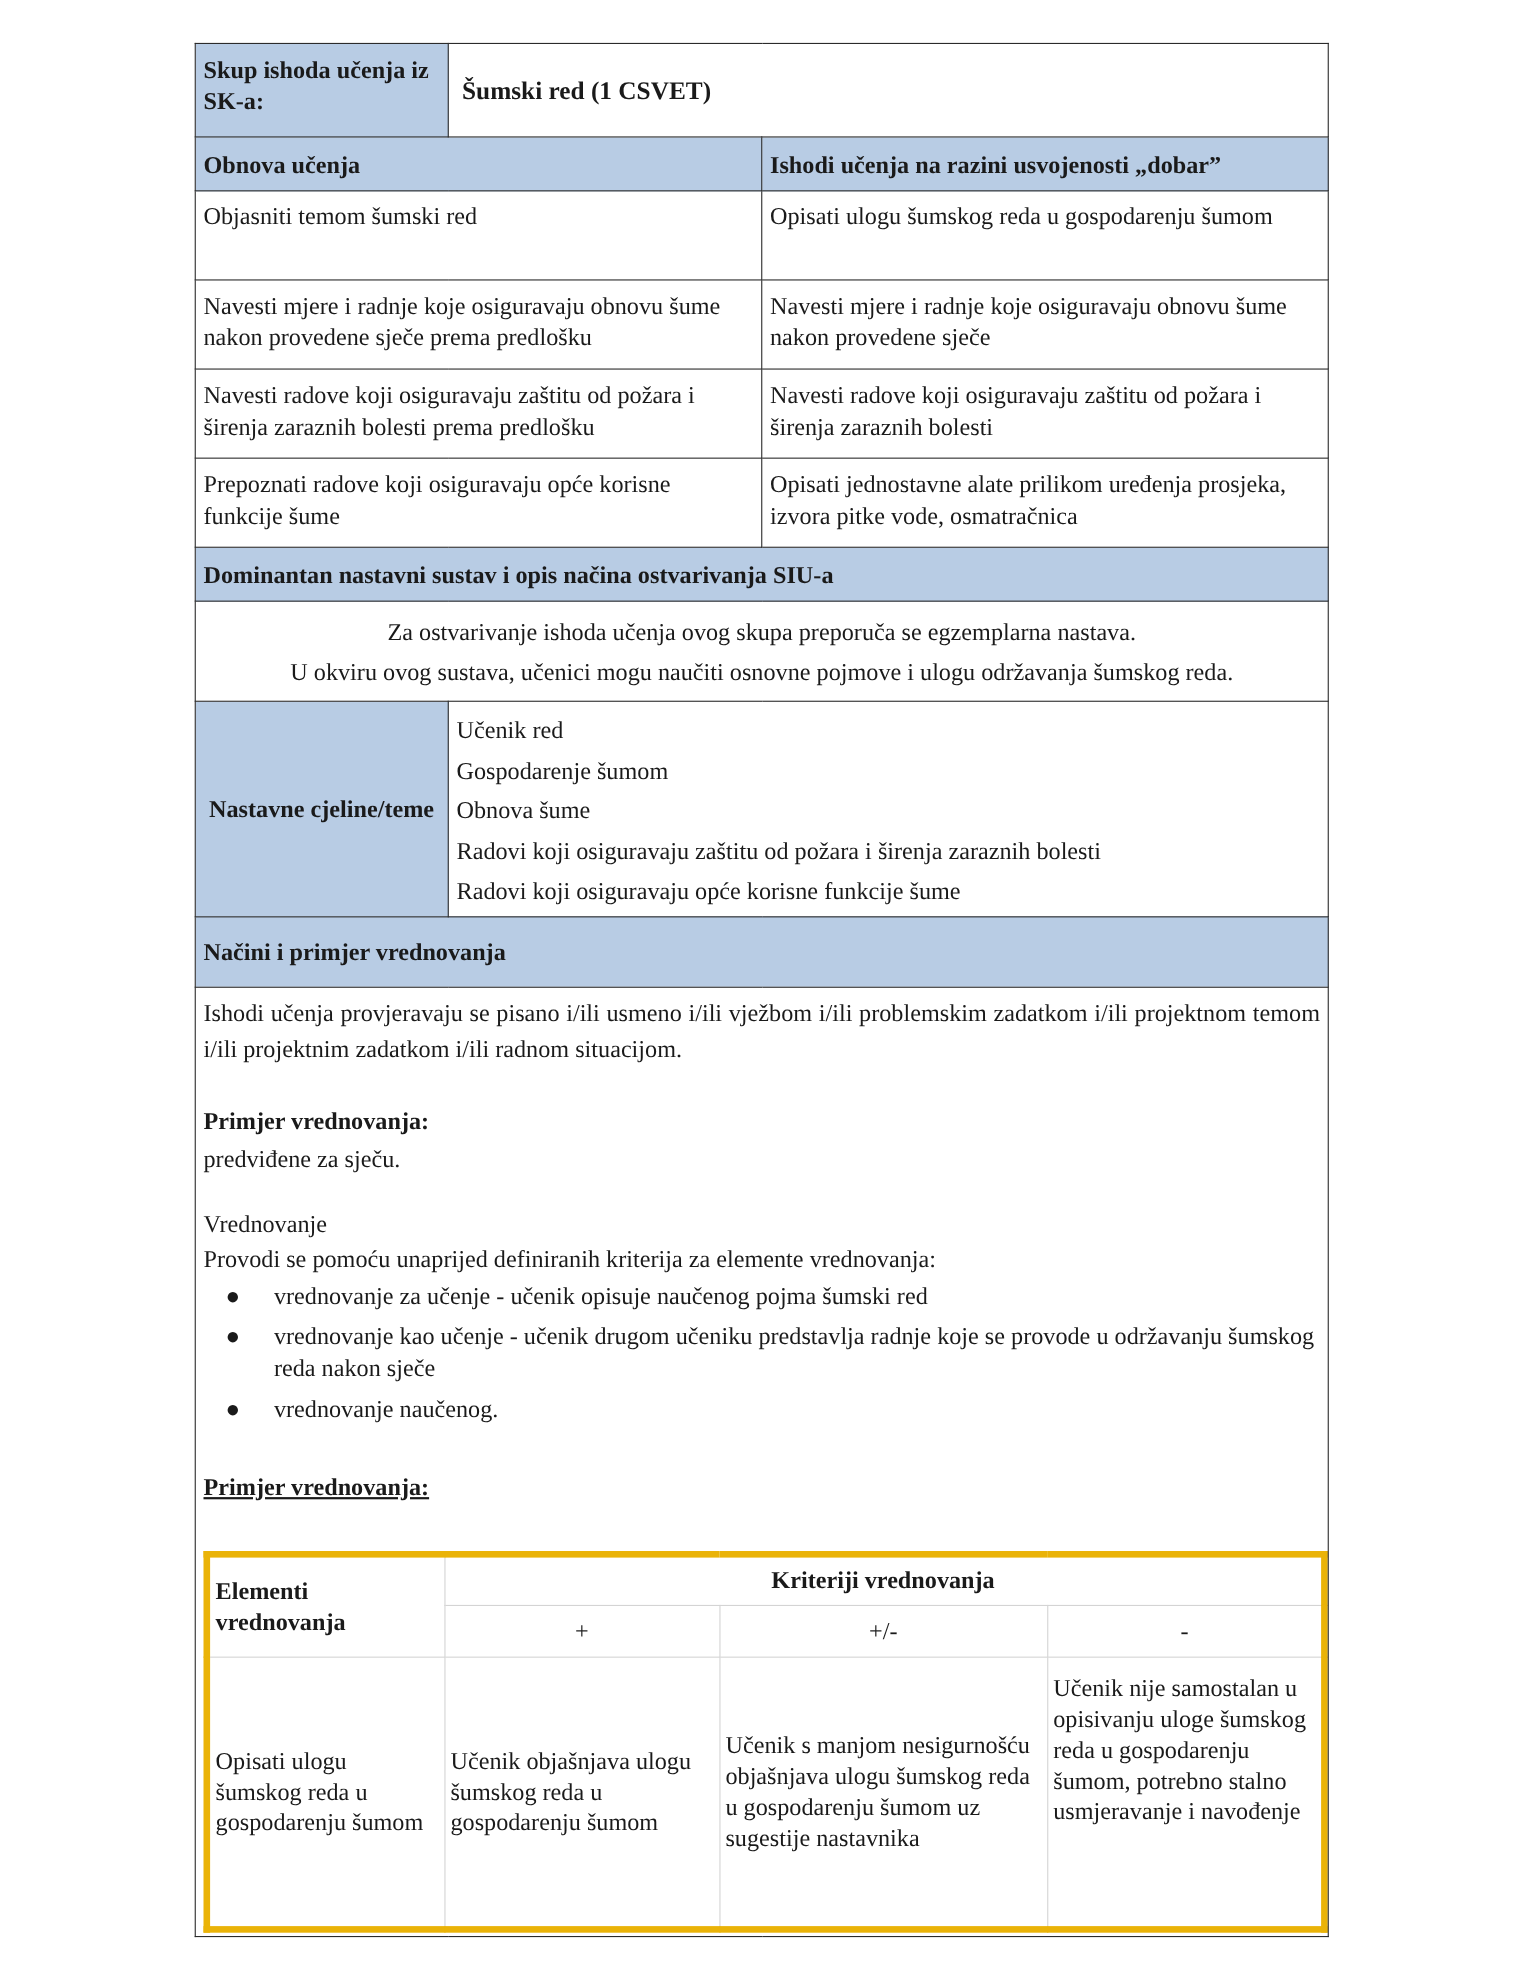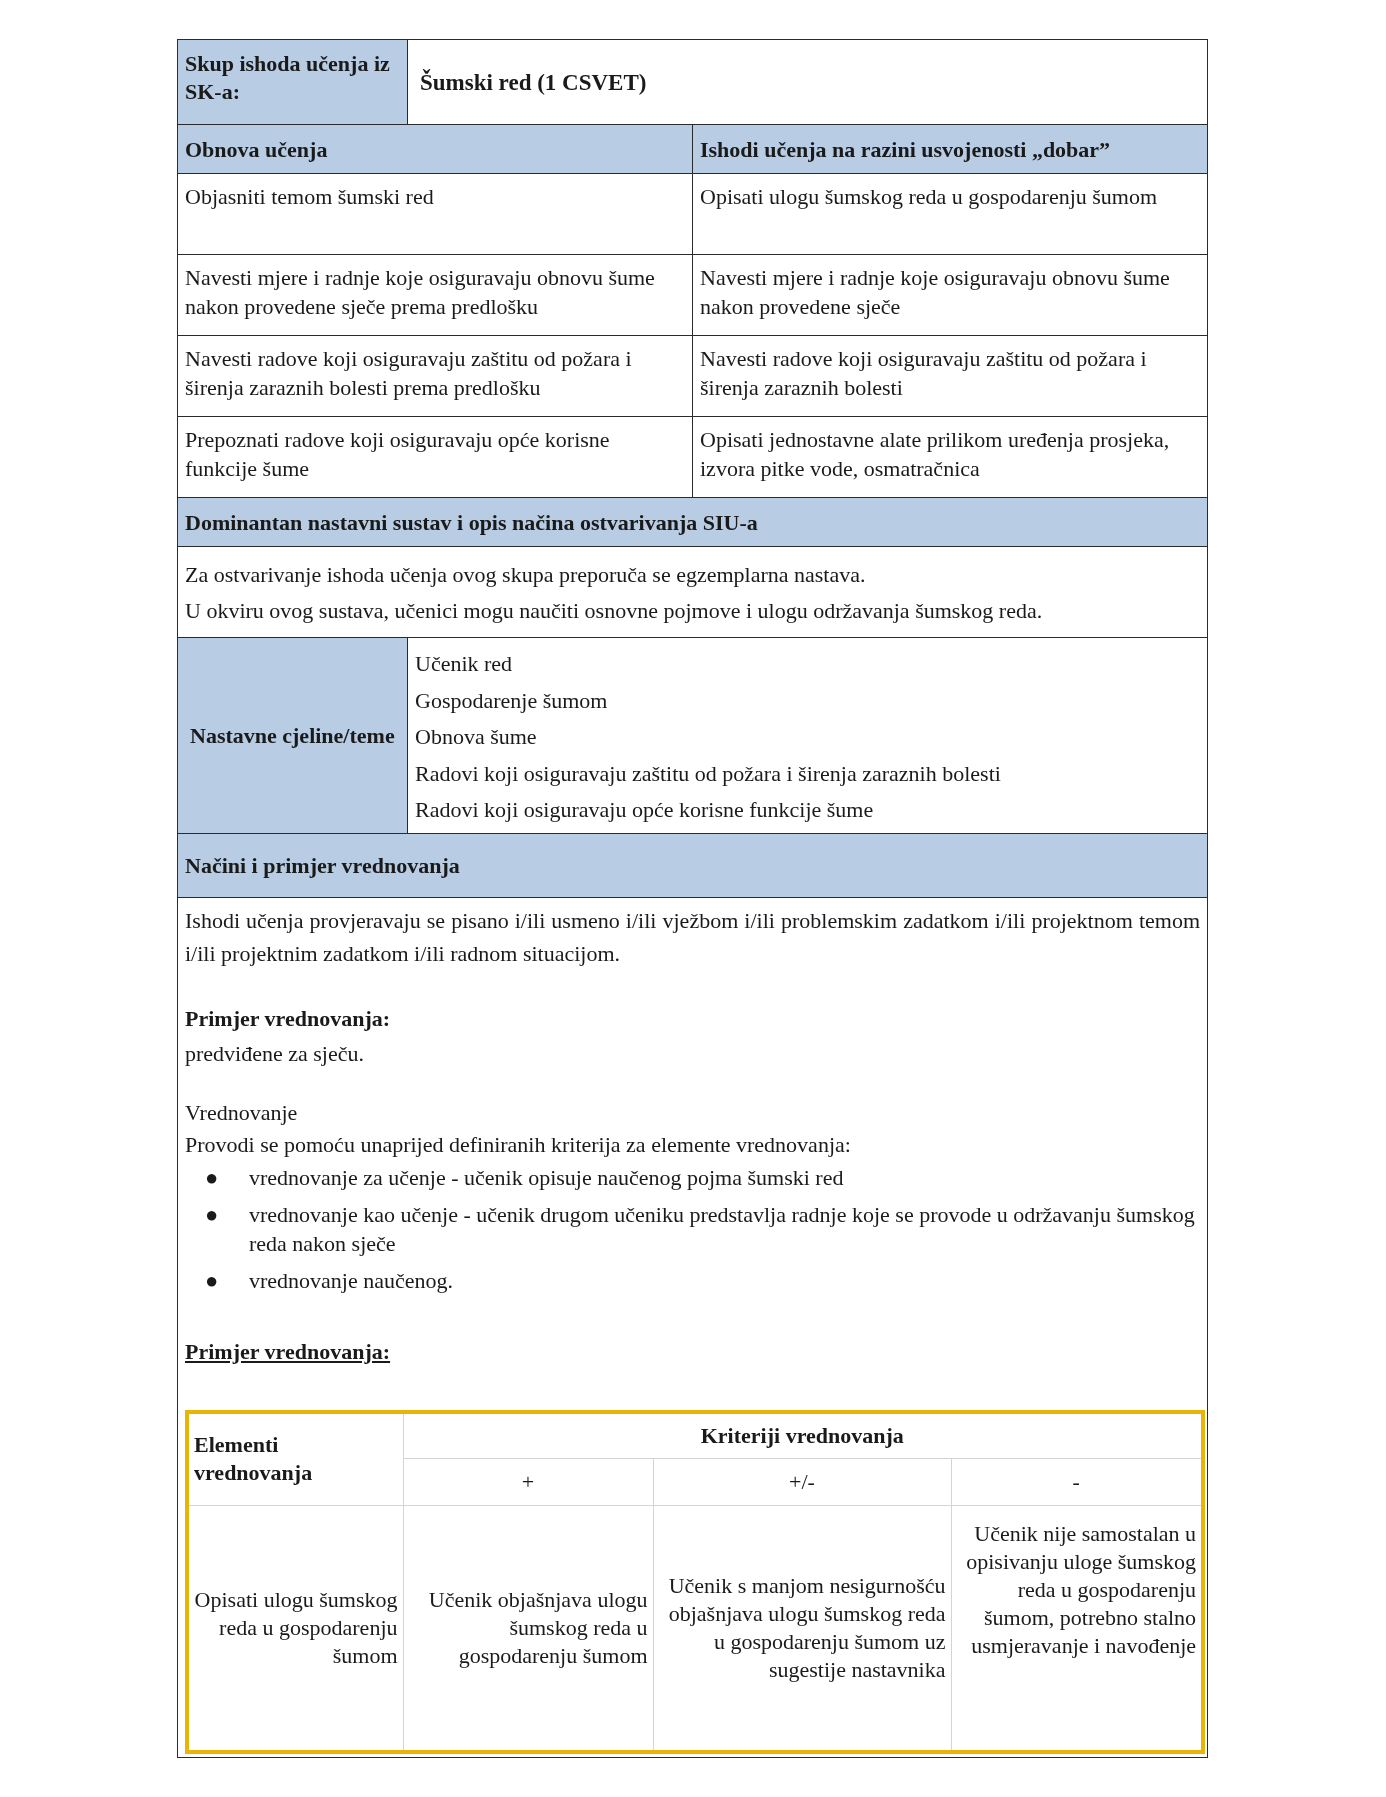--- a/index.html
+++ b/index.html
@@ -6,41 +6,41 @@
   body { width:1386px; height:1797px; position:relative; font-family:"Liberation Serif","DejaVu Serif",serif; color:#1a1a1a; }
   .page { position:absolute; left:177px; top:39px; width:1030px; }
   table.outer { width:1030px; border-collapse:collapse; table-layout:fixed; }
   table.outer > tbody > tr > td { border:1.5px solid #2b2b2b; vertical-align:top; padding:0 7px; font-size:22px; line-height:29px; }
   .hdr { background:#b8cce4; font-weight:bold;margin-left:26px; }
   .b { font-weight:bold; }
   .title-label { height:74px; padding-top:10px !important; line-height:28px !important; }
   .title-value { vertical-align:middle !important; padding-left:12px !important; font-weight:bold; font-size:23px !important; }
   .sec-hdr { height:48px; vertical-align:middle !important; }
   .outcome { height:72px; padding-top:8px !important; }
-  .text-block { padding-top:10px !important; padding-bottom:8px !important; }
+  .text-block { padding-top:10px !important; padding-bottom:8px !important;text-align:center; }
   .text-block p { margin:0; line-height:36px; }
   .topic-label { vertical-align:middle !important; padding-left:12px !important; line-height:29px; }
   .topics { padding-top:8px !important; padding-bottom:4px !important; }
   .topics div { line-height:36.5px; }
   .nacini-hdr { height:63px; vertical-align:middle !important; }
   .eval-body { padding:6px 7px 0 7px !important; }
   .eval-body p { margin:0; }
   .justify { text-align:justify; text-align-last:left; line-height:33px; }
   .gap-s { height:22px; }
   .gap-m { height:34px; }
   ul.bul { margin:0; padding-left:64px; list-style:none; }
   ul.bul li { position:relative; line-height:29px; margin:3px 0 8px 0; }
   ul.bul li .dot { position:absolute; left:-44px; top:0; }
   .underline { text-decoration:underline; font-weight:bold; }
-  table.inner { width:1016px; border-collapse:collapse; table-layout:fixed; margin:44px 0 3px 0; border:4px solid #eab308; }
+  table.inner { width:1016px; border-collapse:collapse; table-layout:fixed; margin:44px 0 3px 0; border:6px solid #eab308; }
   table.inner td { border:1.5px solid #d4d4d4; padding:4px 5px; font-size:22px; line-height:28px; vertical-align:middle; }
   .c { text-align:center; }
   .inner-head1 { height:47px; }
   .inner-head2 { height:47px; }
-  .inner-row td { height:226px;text-align:right; }
+  .inner-row td { height:226px; }
   .inner-row td.top { vertical-align:top; padding-top:14px; }
 </style>
 </head>
 <body>
 
 <div class="page">
 <table class="outer">
   <colgroup>
     <col style="width:230px">
         <col style="width:285px">

